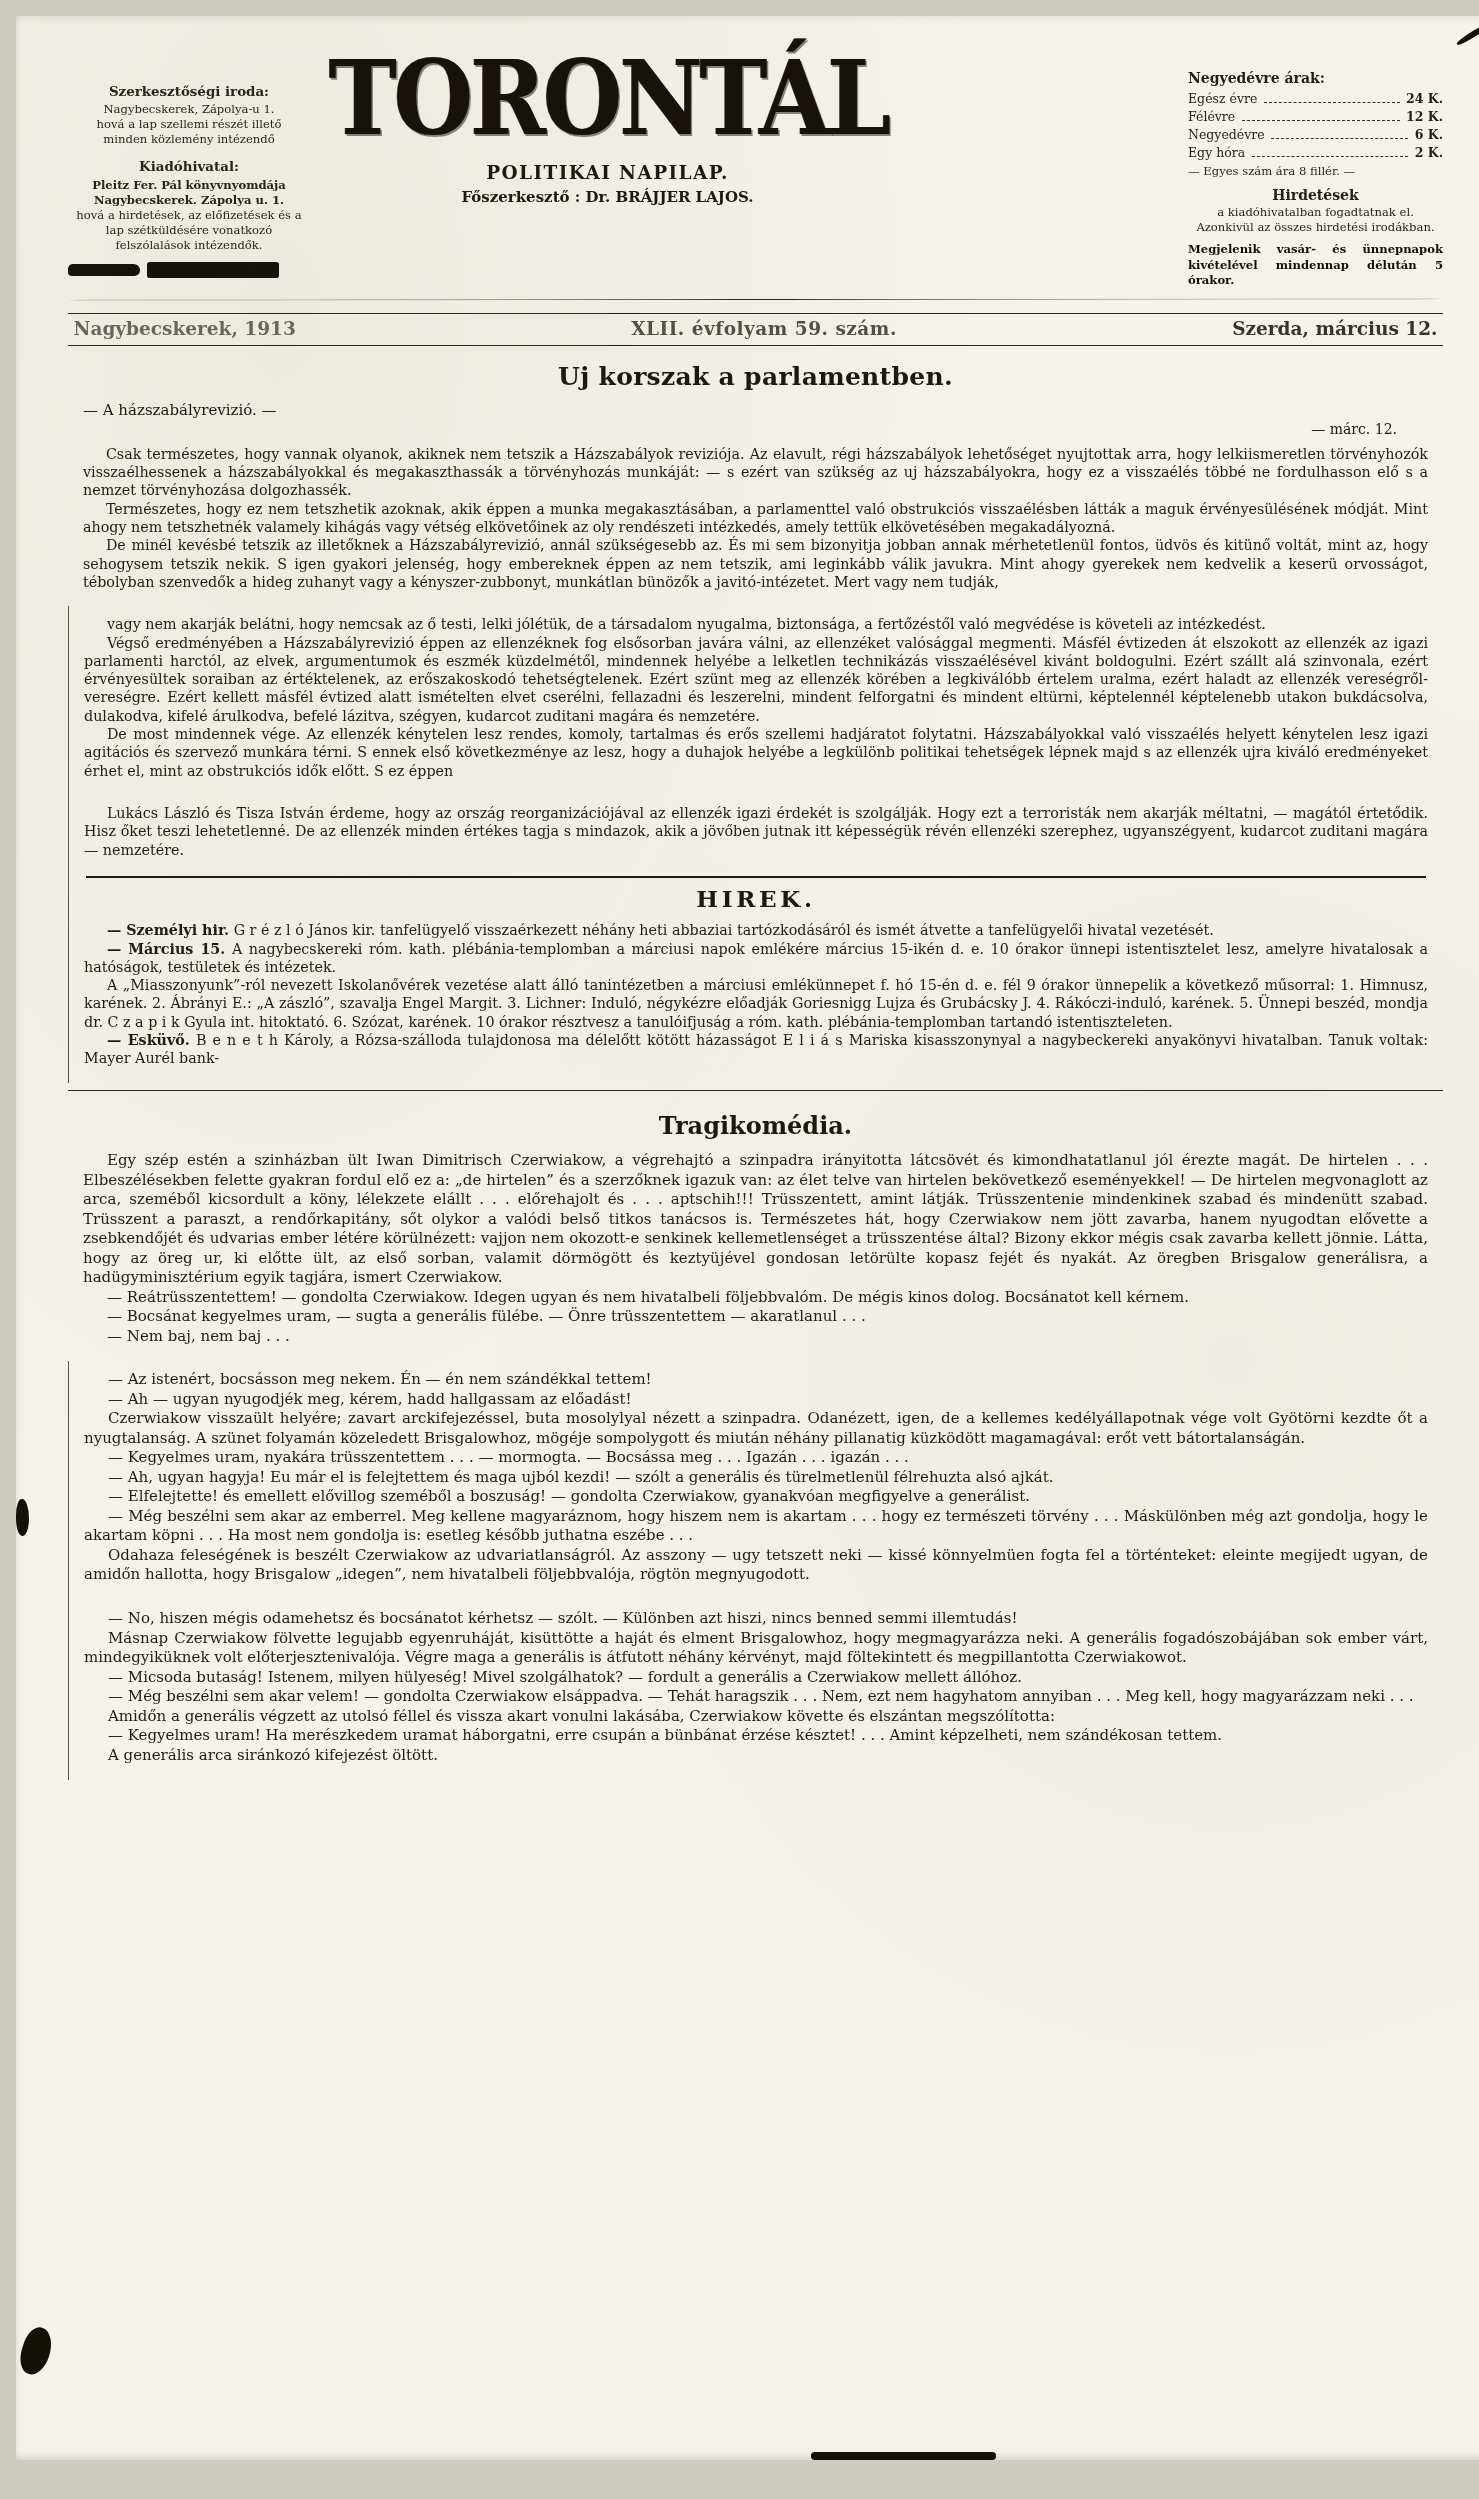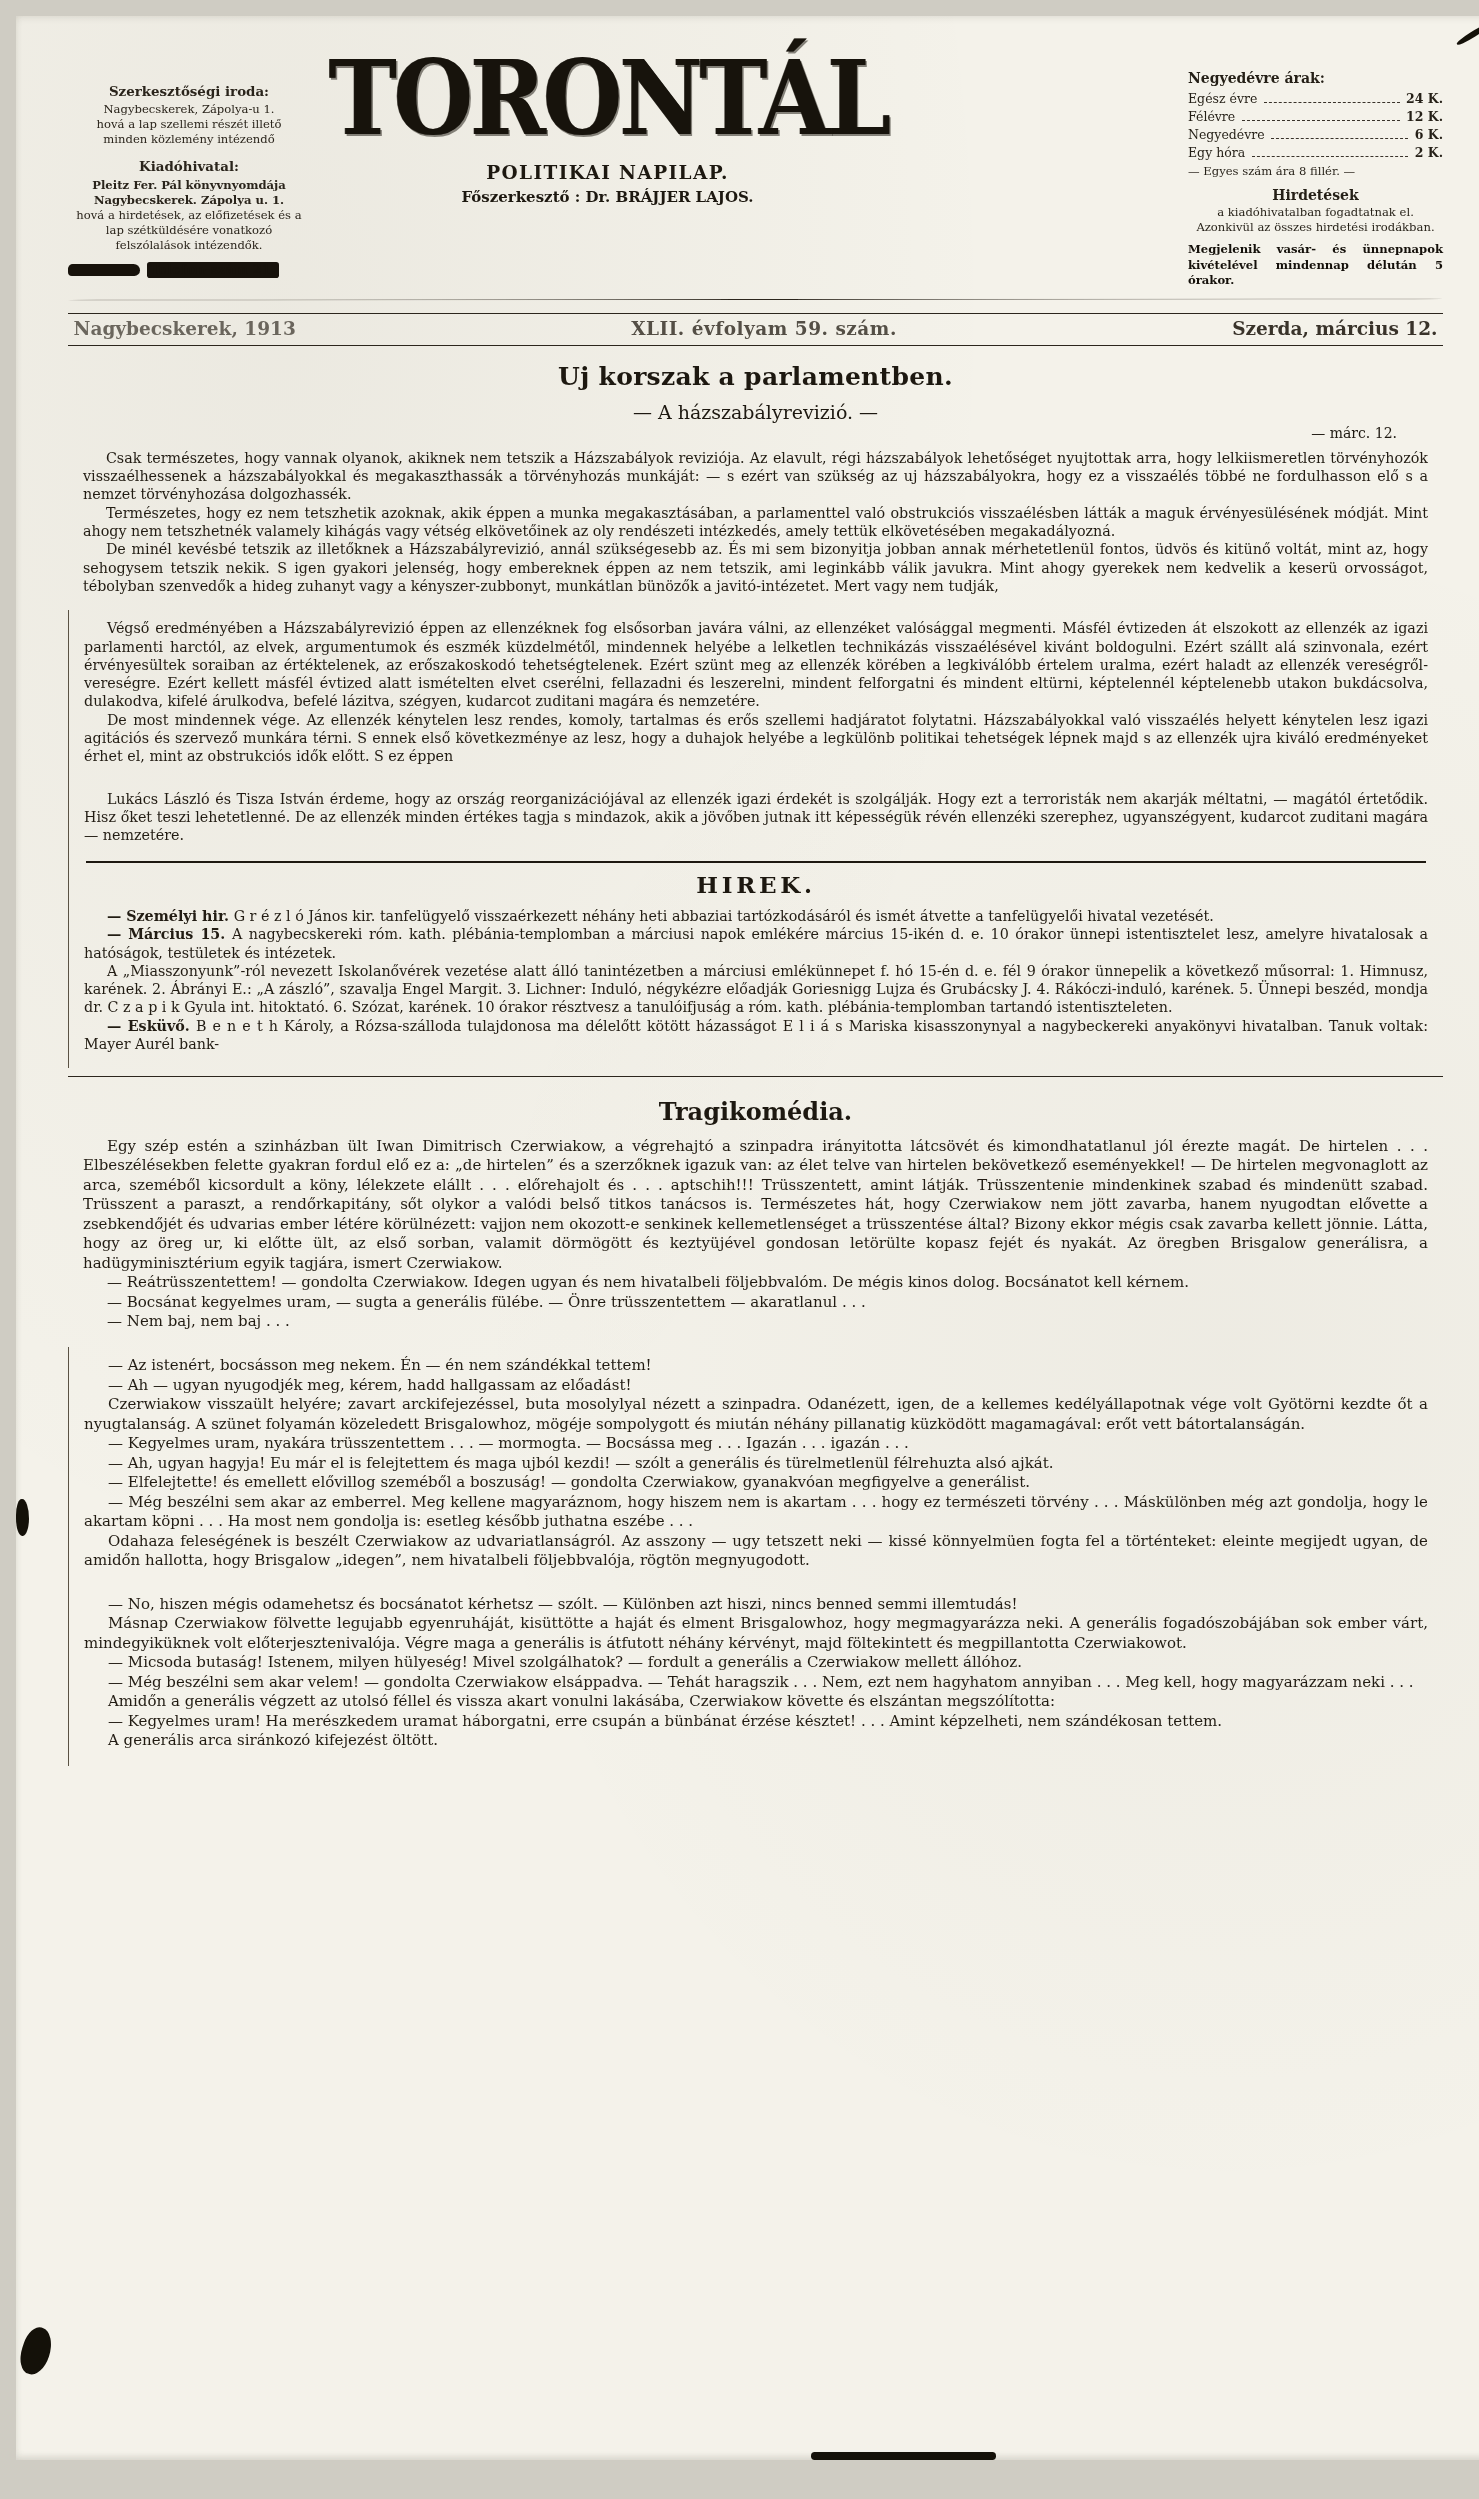--- a/index.html
+++ b/index.html
@@ -66,21 +66,21 @@
   }
   .dateline .faded { opacity: 0.72; }
   .dateline .blotchy { opacity: 0.85; letter-spacing: 0.5px; }
 
   
   .cols { display: grid; grid-template-columns: 1fr; }
   .col { min-width: 0; padding: 9.2px 15px 15px; }
   .col + .col { border-left: 0.9px solid #5a5244; }
 
   .art-title { margin: 7.4px 0 9.2px; font-size: 25px; font-weight: bold; text-align: center; letter-spacing: 0.3px; }
-  .art-sub   { text-align: center; font-size: 19px; margin-bottom: 2.8px; }
+  .art-sub   { font-size: 15px; margin-bottom: 2.8px; }
   .art-date  { text-align: right; font-size: 14px; padding-right: 31px; margin-bottom: 7.4px; }
 
   .body-par p { margin: 0; text-indent: 1.6em; text-align: justify; font-size: 14.3px; line-height: 1.28; color: #221c13; }
   .body-par.feu p { font-size: 15px; line-height: 1.3; }
 
   .hirek-head {
     margin: 16.6px 1.8px 9.2px; padding-top: 7.4px;
     border-top: 2.8px solid #1d1810;
     text-align: center; font-weight: bold; font-size: 23px; letter-spacing: 3.7px;
   }
@@ -176,20 +176,21 @@
       <div class="art-date">— márc. 12.</div>
       <div class="body-par">
           <p>Csak természetes, hogy vannak olyanok, akiknek nem tetszik a Házszabályok reviziója. Az elavult, régi házszabályok lehetőséget nyujtottak arra, hogy lelkiismeretlen törvényhozók visszaélhessenek a házszabályokkal és megakaszthassák a törvényhozás munkáját: — s ezért van szükség az uj házszabályokra, hogy ez a visszaélés többé ne fordulhasson elő s a nemzet törvényhozása dolgozhassék.</p>
           <p>Természetes, hogy ez nem tetszhetik azoknak, akik éppen a munka megakasztásában, a parlamenttel való obstrukciós visszaélésben látták a maguk érvényesülésének módját. Mint ahogy nem tetszhetnék valamely kihágás vagy vétség elkövetőinek az oly rendészeti intézkedés, amely tettük elkövetésében megakadályozná.</p>
           <p>De minél kevésbé tetszik az illetőknek a Házszabályrevizió, annál szükségesebb az. És mi sem bizonyitja jobban annak mérhetetlenül fontos, üdvös és kitünő voltát, mint az, hogy sehogysem tetszik nekik. S igen gyakori jelenség, hogy embereknek éppen az nem tetszik, ami leginkább válik javukra. Mint ahogy gyerekek nem kedvelik a keserü orvosságot, tébolyban szenvedők a hideg zuhanyt vagy a kényszer-zubbonyt, munkátlan bünözők a javitó-intézetet. Mert vagy nem tudják,</p>
         </div>
     </div>
 
     <div class="col">
       <div class="body-par">
+          <p>vagy nem akarják belátni, hogy nemcsak az ő testi, lelki jólétük, de a társadalom nyugalma, biztonsága, a fertőzéstől való megvédése is követeli az intézkedést.</p>
           <p>Végső eredményében a Házszabályrevizió éppen az ellenzéknek fog elsősorban javára válni, az ellenzéket valósággal megmenti. Másfél évtizeden át elszokott az ellenzék az igazi parlamenti harctól, az elvek, argumentumok és eszmék küzdelmétől, mindennek helyébe a lelketlen technikázás visszaélésével kivánt boldogulni. Ezért szállt alá szinvonala, ezért érvényesültek soraiban az értéktelenek, az erőszakoskodó tehetségtelenek. Ezért szünt meg az ellenzék körében a legkiválóbb értelem uralma, ezért haladt az ellenzék vereségről-vereségre. Ezért kellett másfél évtized alatt ismételten elvet cserélni, fellazadni és leszerelni, mindent felforgatni és mindent eltürni, képtelennél képtelenebb utakon bukdácsolva, dulakodva, kifelé árulkodva, befelé lázitva, szégyen, kudarcot zuditani magára és nemzetére.</p>
           <p>De most mindennek vége. Az ellenzék kénytelen lesz rendes, komoly, tartalmas és erős szellemi hadjáratot folytatni. Házszabályokkal való visszaélés helyett kénytelen lesz igazi agitációs és szervező munkára térni. S ennek első következménye az lesz, hogy a duhajok helyébe a legkülönb politikai tehetségek lépnek majd s az ellenzék ujra kiváló eredményeket érhet el, mint az obstrukciós idők előtt. S ez éppen</p>
         </div>
     </div>
 
     <div class="col">
       <div class="body-par">
           <p>Lukács László és Tisza István érdeme, hogy az ország reorganizációjával az ellenzék igazi érdekét is szolgálják. Hogy ezt a terroristák nem akarják méltatni, — magától értetődik. Hisz őket teszi lehetetlenné. De az ellenzék minden értékes tagja s mindazok, akik a jövőben jutnak itt képességük révén ellenzéki szerephez, ugyanszégyent, kudarcot zuditani magára — nemzetére.</p>
         </div>
 

